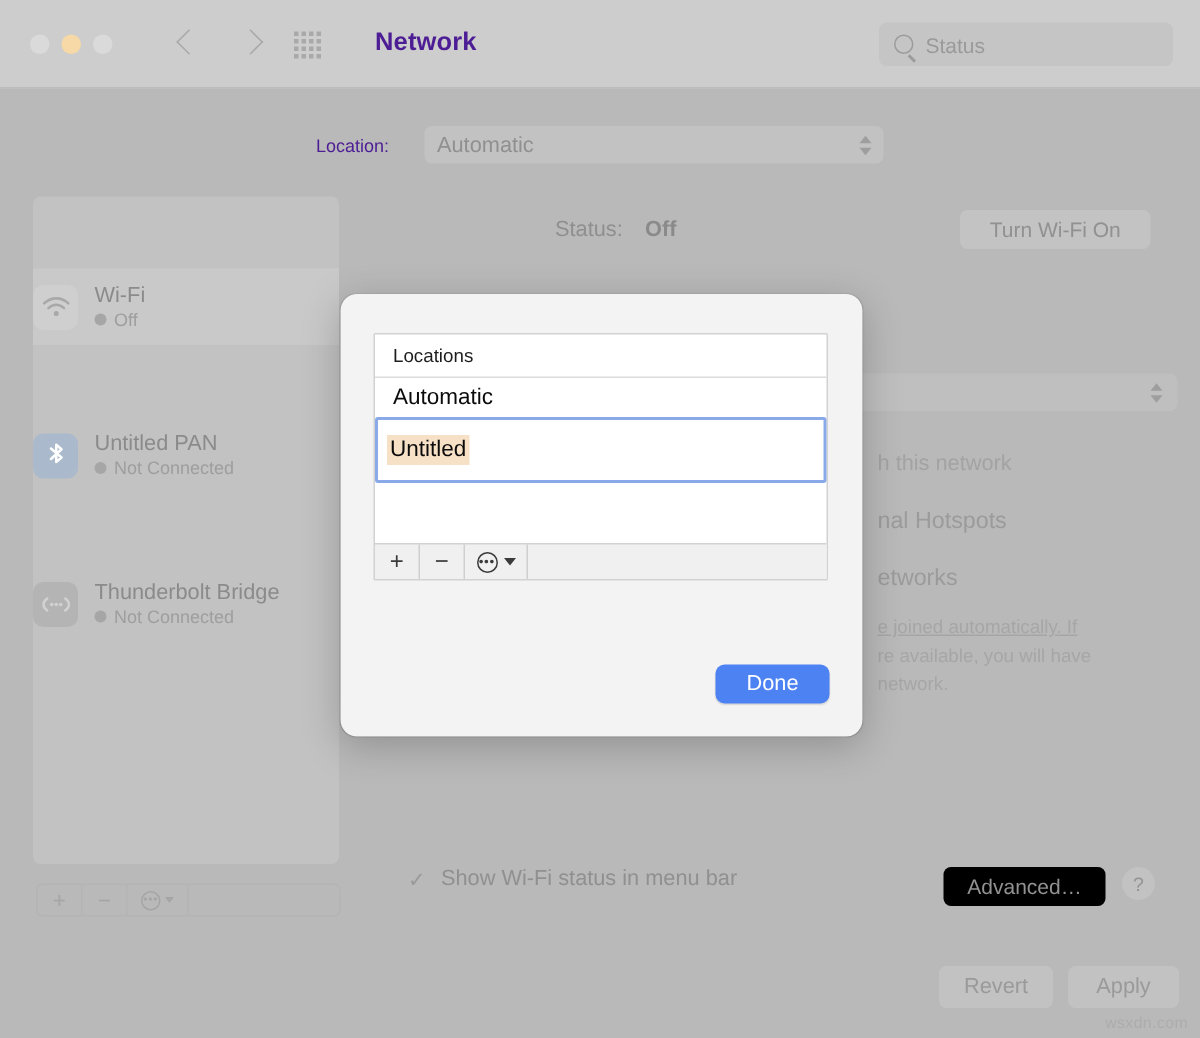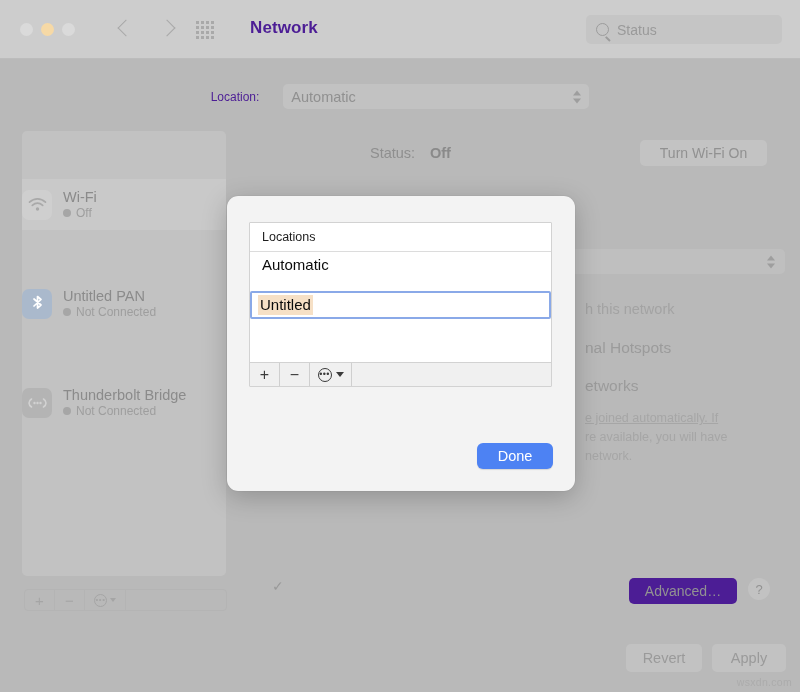--- a/index.html
+++ b/index.html
@@ -291,21 +291,21 @@
   }
   .check {
     font-size: 14px; color: #999;
     width: 13px;
   }
   .check-lbl { font-size: 14.5px; color: #909090; }
 
   .adv-btn {
     position: absolute; top: 578px; left: 629px;
     width: 108px; height: 26px;
-    background: #4c1d95;
+    background: #000000;
     border-radius: 5px;
     display: flex; align-items: center; justify-content: center;
     font-size: 14px; color: #929292;
   }
   .help-btn {
     position: absolute; top: 578px; left: 748px;
     width: 22px; height: 22px;
     border-radius: 50%;
     background: #c2c2c2;
     display: flex; align-items: center; justify-content: center;
@@ -361,22 +361,22 @@
     height: 25px;
     display: flex;
     align-items: center;
     padding-left: 12px;
     font-size: 15px;
     color: #0b0b0b;
   }
 
   .edit-row {
     position: relative;
-    height: 28px;
-    margin-top: 14px;
+    height: 44px;
+    margin-top: 1px;
   }
   .edit-field {
     position: absolute;
     inset: 0;
     border: 2.5px solid #8aa9e8;
     border-radius: 2px;
     background: #fff;
     display: flex;
     align-items: center;
     padding-left: 6px;
@@ -579,20 +579,21 @@
       <span class="obscured" style="top:170px; left:345px;">h this network</span>
       <span class="obscured big" style="top:208px; left:345px;">nal Hotspots</span>
       <span class="obscured big" style="top:246px; left:345px;">etworks</span>
       <span class="obscured small" style="top:278px; left:345px;text-decoration:underline;">e joined automatically. If</span>
       <span class="obscured small" style="top:297px; left:345px;text-align:center;">re available, you will have</span>
       <span class="obscured small" style="top:316px; left:345px;">network.</span>
     </div>
 
     <div class="check-row">
       <span class="check">✓</span>
+      <span class="check-lbl">Show Wi-Fi status in menu bar</span>
     </div>
 
     <span class="adv-btn">Advanced…</span>
     <span class="help-btn">?</span>
     <span class="revert-btn">Revert</span>
     <span class="apply-btn">Apply</span>
 
     <span class="watermark">wsxdn.com</span>
   </div>
 

